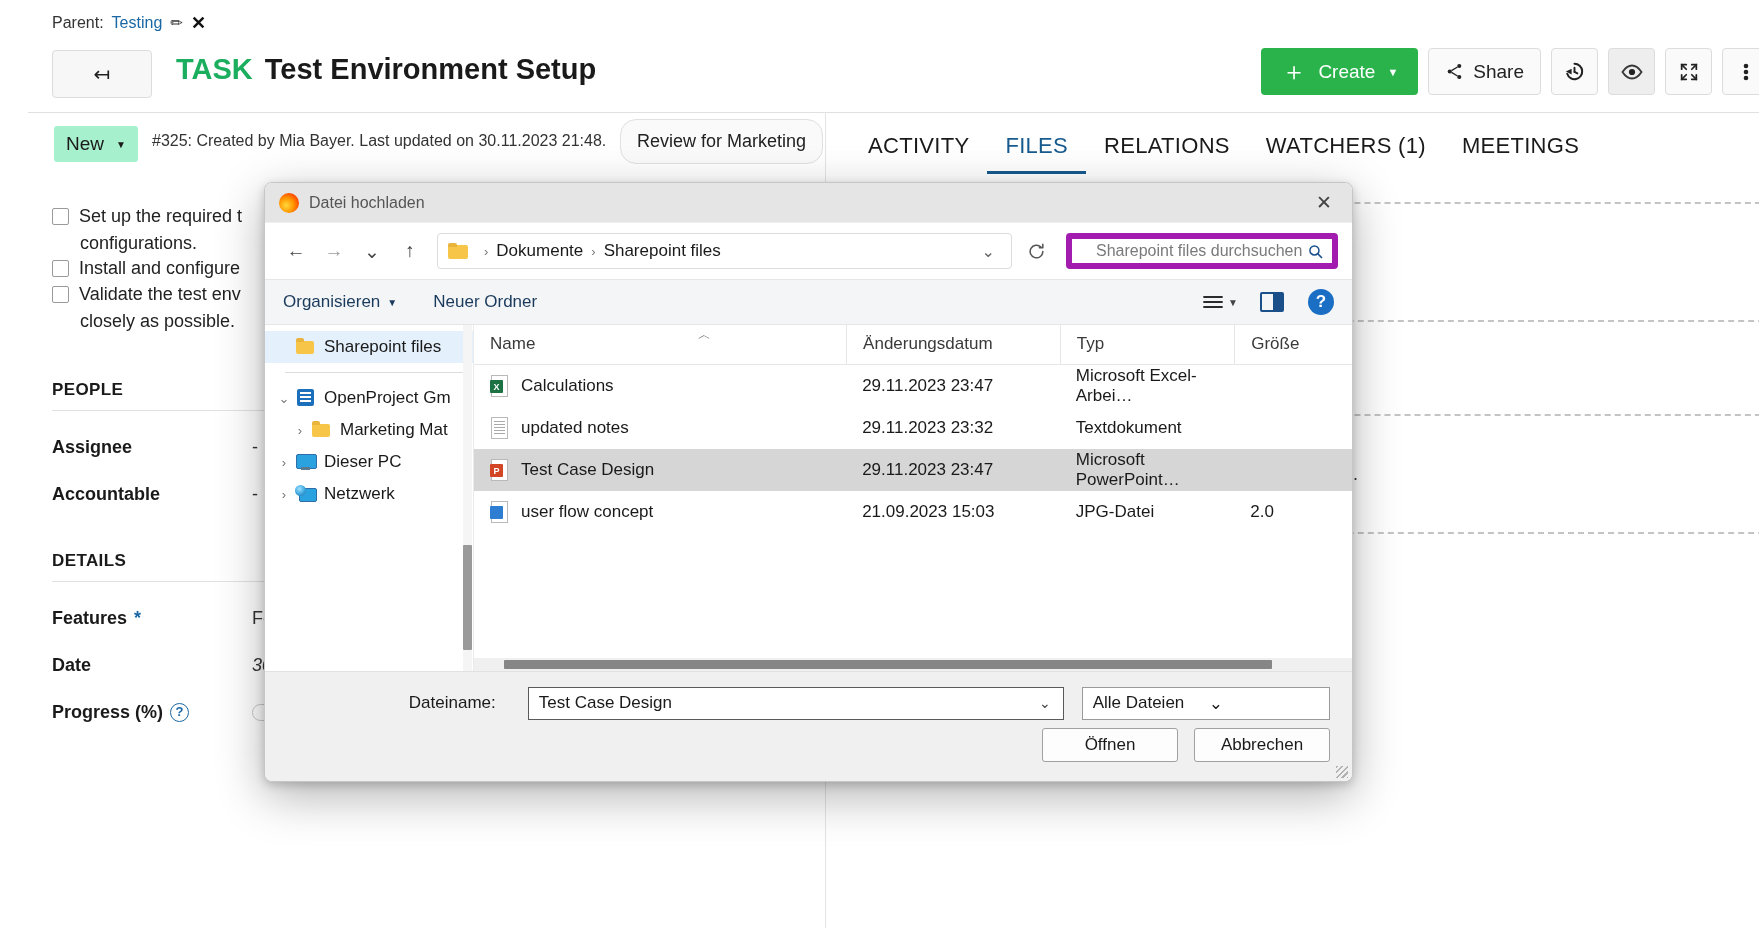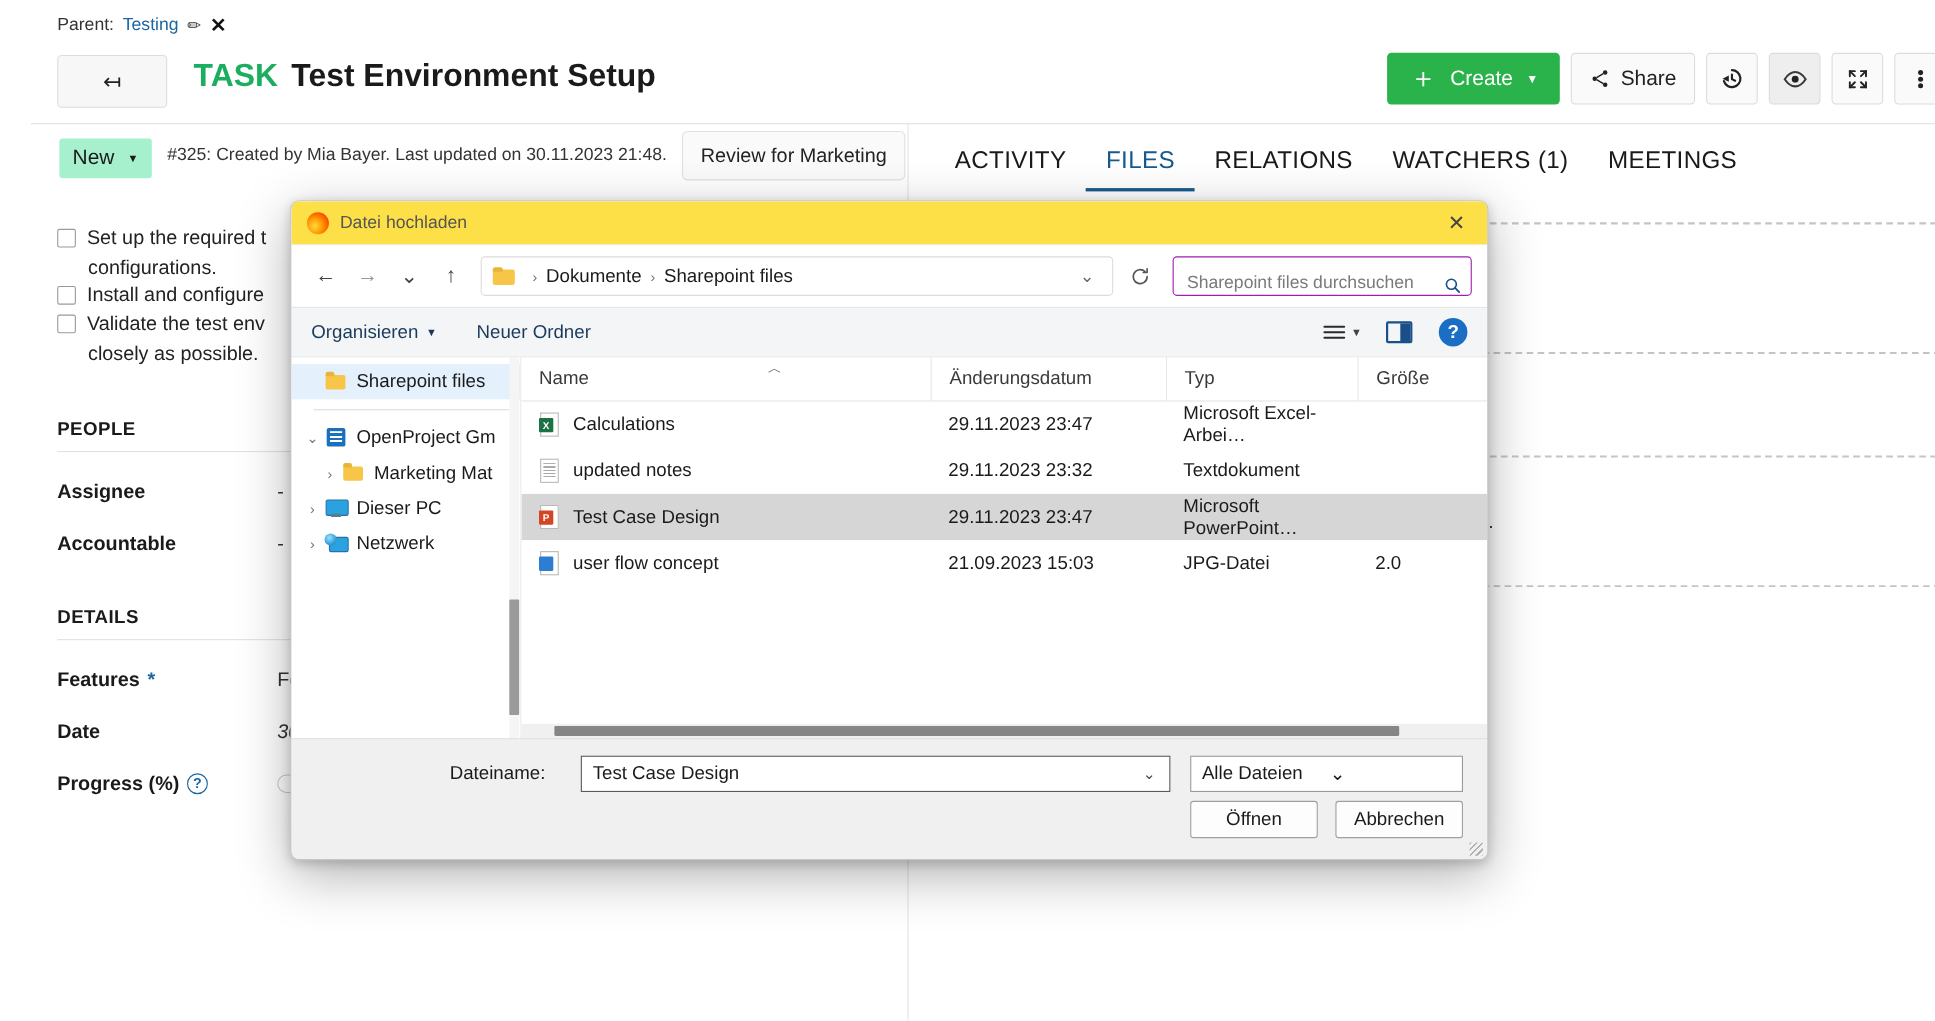--- a/index.html
+++ b/index.html
@@ -70,21 +70,21 @@
     height: 36px; padding: 0 12px; border-radius: 3px;
     display: flex; align-items: center; gap: 12px; font-size: 19px; cursor: pointer;
   }
   .status-chip .caret { font-size: 10px; }
   .status-meta {
     position: absolute; left: 124px; top: 19px; font-size: 16px; color: #333;
     white-space: nowrap;
   }
   .btn-review {
     position: absolute; left: 592px; top: 6px;
-    background: #fafafa; border: 1px solid #e0e0e0; border-radius: 5px;
+    background: #fafafa; border: 1px solid #e0e0e0; border-radius: 16px;
     height: 45px; padding: 0 16px; display: flex; align-items: center;
     font-size: 18px; color: #222; cursor: pointer; white-space: nowrap;
   }
   .op-tabs {
     position: absolute; left: 797px; top: 112px; right: 0; height: 62px;
     border-left: 1px solid #e4e4e4;
     display: flex; align-items: flex-end; gap: 0px;
     padding-left: 24px;
   }
   .op-tab {
@@ -124,21 +124,21 @@
 
   
   .dlg {
     position: absolute; left: 236px; top: 182px; width: 1089px; height: 600px;
     background: #ffffff; border: 1px solid #c6c6c6; border-radius: 8px;
     box-shadow: 0 14px 48px rgba(0,0,0,.30), 0 3px 10px rgba(0,0,0,.18);
     overflow: hidden;
     font-family: "Liberation Sans", sans-serif;
   }
   .dlg-title {
-    height: 40px; background: #fde047;
+    height: 40px; background: #e5e5e5;
     display: flex; align-items: center; padding: 0 8px 0 14px;
     border-bottom: 1px solid #f0f0f0;
   }
   .ff-logo { width: 20px; height: 20px; border-radius: 50%;
     background: radial-gradient(circle at 36% 62%, #ffd93b 0%, #ff9500 42%, #ff4d00 72%, #d63b1f 100%);
     margin-right: 10px; flex: 0 0 auto; }
   .dlg-title-text { font-size: 16px; color: #555; flex: 1; }
   .dlg-x { width: 40px; height: 32px; display: flex; align-items: center; justify-content: center; font-size: 19px; color: #444; cursor: pointer; }
 
   .dlg-nav { height: 56px; display: flex; align-items: center; padding: 0 14px; gap: 4px; background: #fff; }
@@ -149,21 +149,21 @@
     display: flex; align-items: center; padding: 0 6px 0 10px; margin-left: 6px; background: #fff;
   }
   .folder-ico { width: 20px; height: 16px; position: relative; flex: 0 0 auto; margin-right: 8px; }
   .folder-ico:before { content:""; position:absolute; left:0; top:2px; width:20px; height:14px; background:#f7c548; border-radius:2px; }
   .folder-ico:after { content:""; position:absolute; left:0; top:0px; width:9px; height:4px; background:#e8b43c; border-radius:2px 2px 0 0; }
   .crumb { font-size: 17px; color: #1a1a1a; }
   .crumb-sep { font-size: 13px; color: #777; margin: 0 8px; }
   .crumb-spacer { flex: 1; }
   .crumb-chev { font-size: 16px; color: #666; padding: 0 10px; cursor: pointer; }
   .refresh-btn { width: 40px; height: 36px; display: flex; align-items: center; justify-content: center; font-size: 19px; color: #555; cursor: pointer; }
-  .search-box { width: 272px; height: 36px; border: 1px solid #a21caf; border-radius: 4px; display: flex; align-items: flex-end; padding: 0 8px 0 10px; margin-left: 6px; }
+  .search-box { width: 272px; height: 36px; border: 6px solid #a21caf; border-radius: 4px; display: flex; align-items: center; padding: 0 8px 0 22px; margin-left: 6px; }
   .search-box input { flex: 1; border: none; outline: none; font-size: 16px; color: #333; font-family: "Liberation Sans", sans-serif; background: transparent; }
   .search-box input::placeholder { color: #7a7a7a; }
   .mag { color: #1a4f8a; font-size: 17px; }
 
   .dlg-cmdbar { height: 46px; background: #f3f5f7; border-top: 1px solid #e6e6e6; border-bottom: 1px solid #e6e6e6; display: flex; align-items: center; padding: 0 18px; }
   .cmd { font-size: 17px; color: #1a3a5c; margin-right: 36px; cursor: pointer; display: flex; align-items: center; gap: 7px; }
   .cmd .caret { font-size: 10px; }
   .cmd-spacer { flex: 1; }
   .cmd-icon { display: flex; align-items: center; justify-content: center; color: #2b2b2b; cursor: pointer; }
   .view-list { margin-right: 4px; font-size: 20px; }
@@ -232,21 +232,21 @@
   .fname-input input { flex: 1; border: none; outline: none; font-size: 17px; color: #1a1a1a; font-family: "Liberation Sans", sans-serif; }
   .sel-chev { font-size: 14px; color: #444; padding: 0 8px; cursor: pointer; }
   .filter-select {
     width: 252px; height: 33px; border: 1px solid #9a9a9a; background: #fff;
     display: flex; align-items: center; padding: 0 4px 0 10px; margin-left: 18px;
   }
   .filter-select span { flex: 1; font-size: 17px; color: #1a1a1a; }
 
   .foot-row2 { display: flex; justify-content: flex-end; align-items: center; gap: 16px; padding: 4px 22px 0 0; }
   .dlg-btn {
-    width: 116px; height: 34px; border: 1px solid #a0a0a0; border-radius: 3px;
+    width: 136px; height: 34px; border: 1px solid #a0a0a0; border-radius: 3px;
     background: #fdfdfd; font-size: 17px; color: #1a1a1a; cursor: pointer;
     display: flex; align-items: center; justify-content: center;
     font-family: "Liberation Sans", sans-serif;
   }
   .resize-grip { position: absolute; right: 4px; bottom: 3px; width: 12px; height: 12px;
     background: repeating-linear-gradient(135deg, #b0b0b0 0 1.5px, transparent 1.5px 4px); }
 </style>
 </head>
 <body>
 

